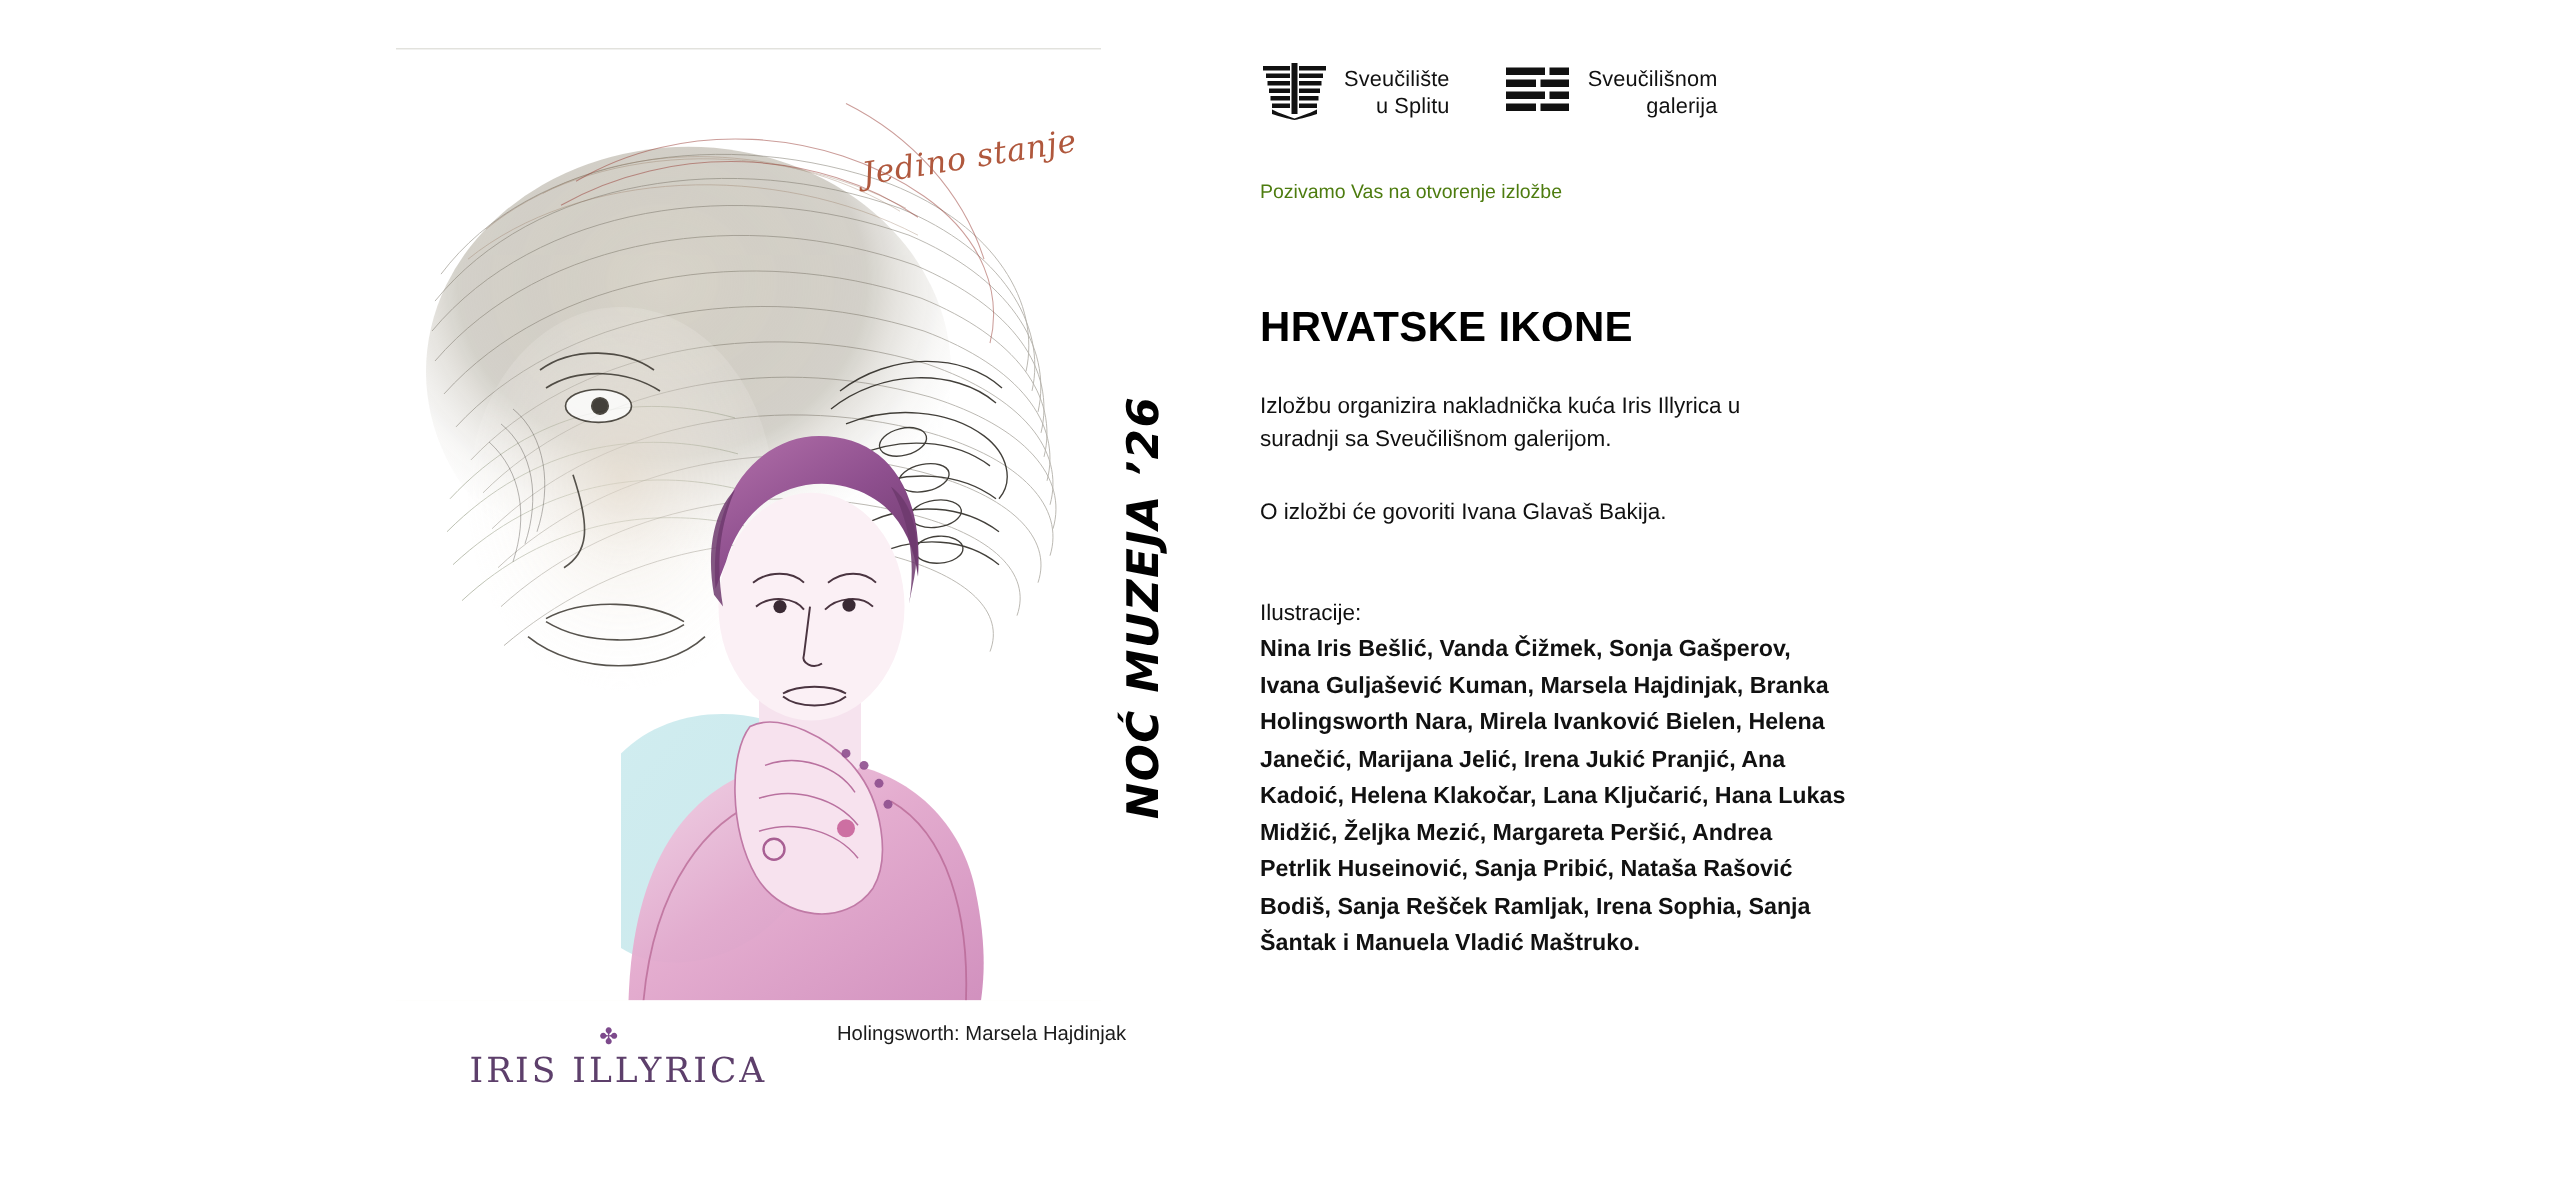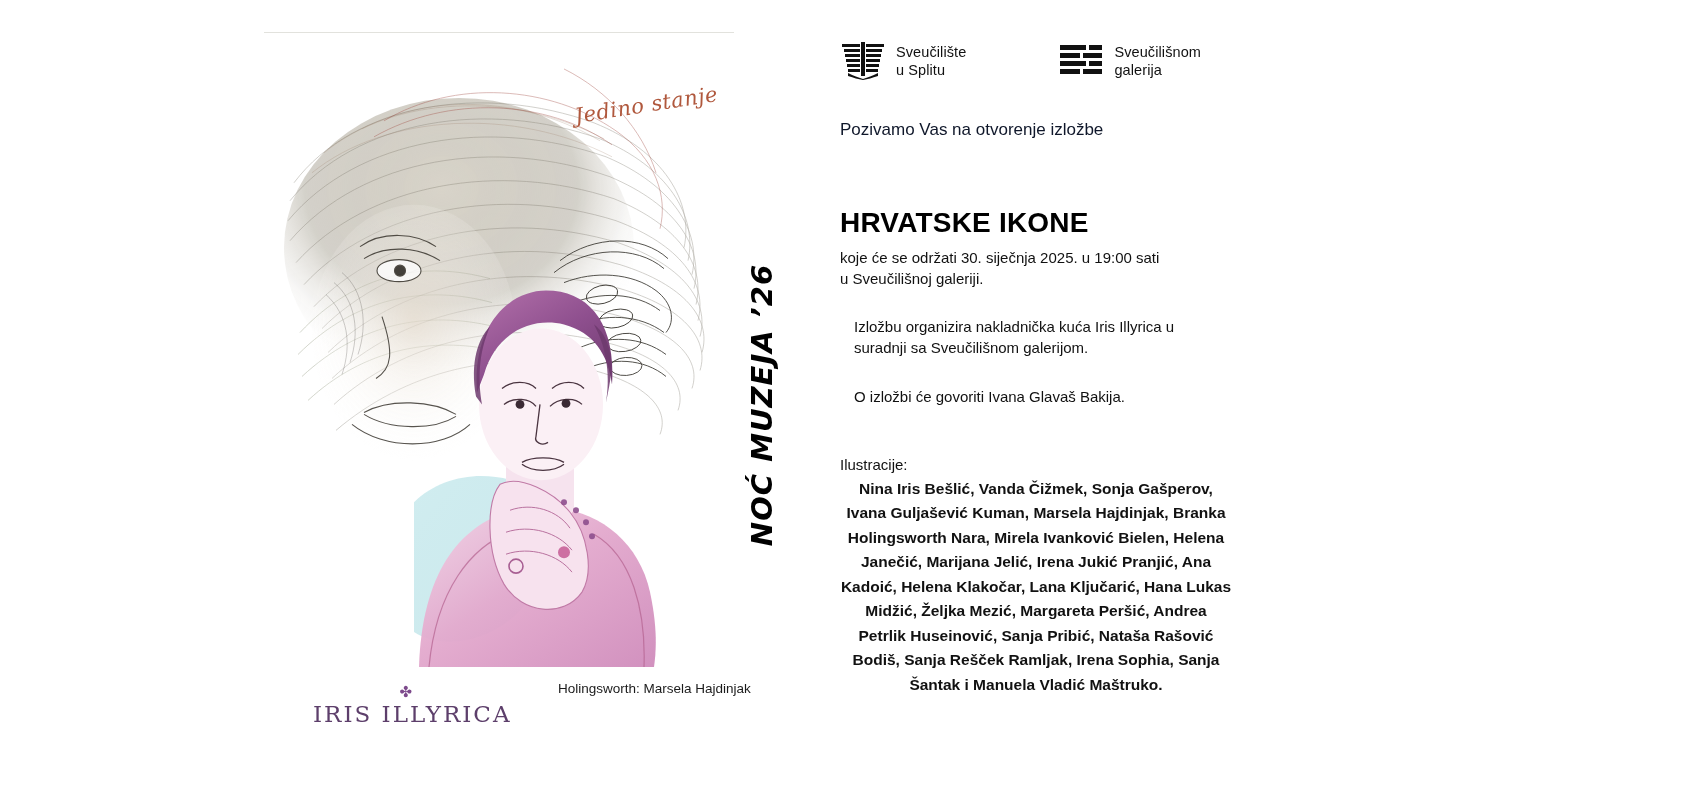--- a/index.html
+++ b/index.html
@@ -97,37 +97,38 @@
   
   .right-col {
     position: absolute;
     left: 840px; top: 40px;
     width: 420px;
   }
 
   .logo-row {
     display: flex;
     align-items: flex-start;
-    gap: 92px;
+    gap: 36px;
     height: 52px;
+    text-align: right;
   }
   .logo-unit { display: flex; align-items: center; gap: 10px; }
   .logo-glyph { flex: none; }
   .logo-text {
     font-size: 14.5px;
     line-height: 1.22;
     color: #111;
     white-space: pre-line;
     letter-spacing: .1px;
   }
 
   .invite-line {
     margin-top: 28px;
-    font-size: 17px;
-    color: #0f172a;
+    font-size: 13px;
+    color: #4d7c0f;
   }
   .exhibition-title {
     margin-top: 67px;
     font-size: 28px;
     font-weight: 700;
     letter-spacing: .2px;
     color: #000;
   }
   .detail-line {
     margin-top: 8px;
@@ -135,37 +136,36 @@
     line-height: 1.42;
     color: #111;
     white-space: pre-line;
   }
   .para {
     margin-top: 26px;
     font-size: 15px;
     line-height: 1.45;
     color: #111;
     white-space: pre-line;
-    margin-left: 14px;
   }
   .speaker { margin-top: 27px; }
 
   .illus-heading {
     margin-top: 48px;
     font-size: 15px;
     color: #111;
   }
   .illus-names {
     margin-top: 4px;
     font-size: 15.5px;
     font-weight: 700;
     line-height: 1.58;
     color: #111;
     width: 392px;
-    text-align: center;
+    text-align: left;
   }
 </style>
 </head>
 <body>
 
 <div class="page">
 
   <div class="artwork-block">
     <div class="artwork-frame">
       <svg class="artwork-svg" viewBox="0 0 470 635" preserveAspectRatio="none">
@@ -374,22 +374,20 @@
         <span class="logo-text">Sveučilišnom
 galerija</span>
       </div>
 
     </div>
 
     <div class="invite-line">Pozivamo Vas na otvorenje izložbe</div>
 
     <div class="exhibition-title">HRVATSKE IKONE</div>
 
-    <div class="detail-line">koje će se održati 30. siječnja 2025. u 19:00 sati
-u Sveučilišnoj galeriji.</div>
 
     <div class="para">Izložbu organizira nakladnička kuća Iris Illyrica  u
 suradnji sa Sveučilišnom galerijom.</div>
 
     <div class="para speaker">O izložbi će govoriti Ivana Glavaš Bakija.</div>
 
     <div class="illus-heading">Ilustracije:</div>
     <div class="illus-names">Nina Iris Bešlić, Vanda Čižmek, Sonja Gašperov, Ivana Guljašević Kuman, Marsela Hajdinjak, Branka Holingsworth Nara, Mirela Ivanković Bielen, Helena Janečić, Marijana Jelić, Irena Jukić Pranjić, Ana Kadoić, Helena Klakočar, Lana Ključarić, Hana Lukas Midžić, Željka Mezić, Margareta Peršić, Andrea Petrlik Huseinović, Sanja Pribić, Nataša Rašović Bodiš, Sanja Rešček Ramljak, Irena Sophia, Sanja Šantak i Manuela Vladić Maštruko.</div>
 
   </div>

